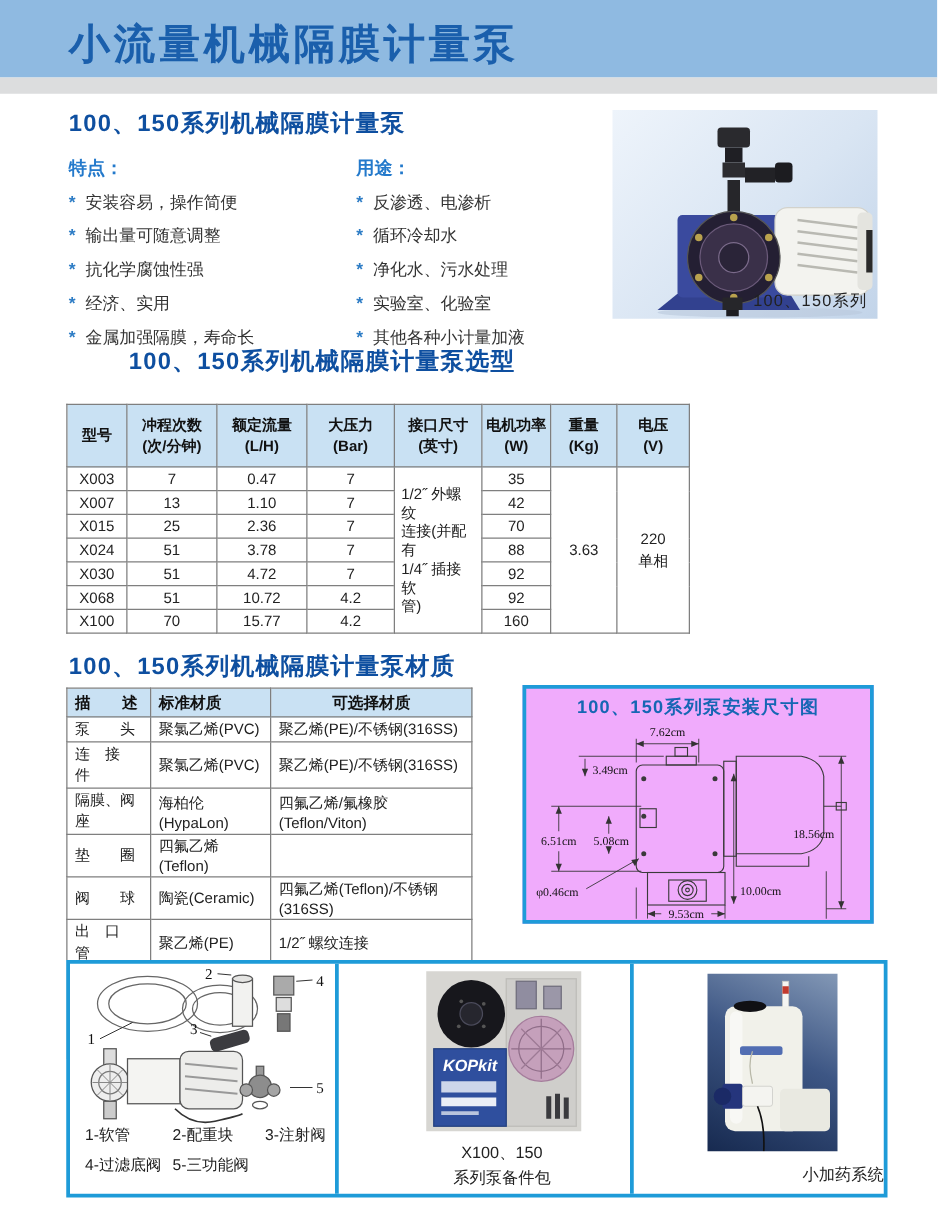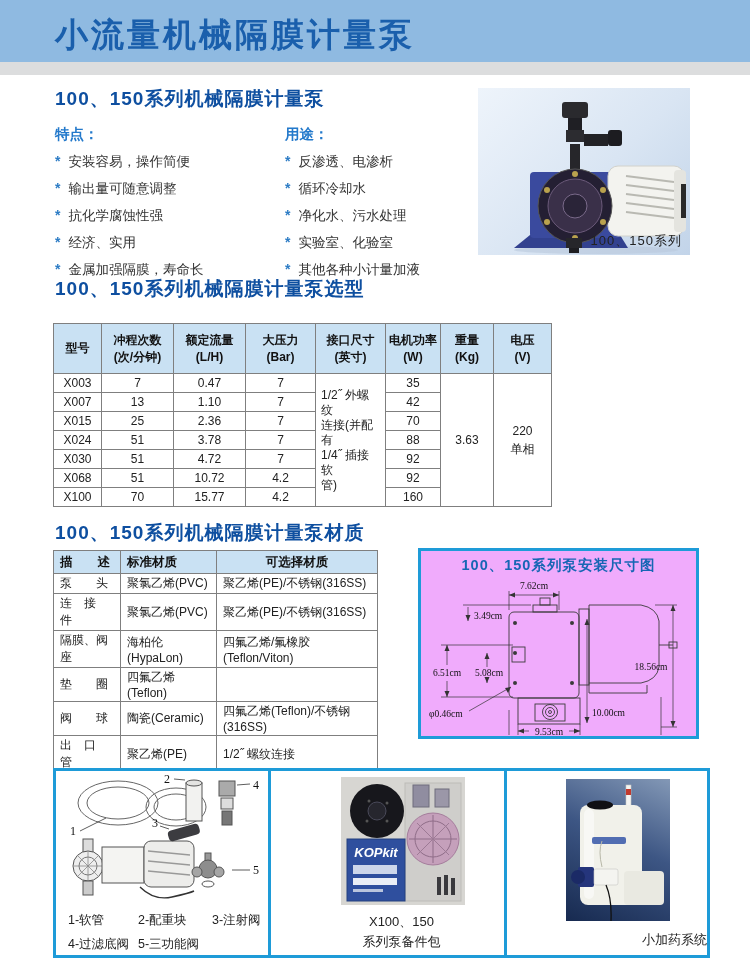--- a/index.html
+++ b/index.html
@@ -12,30 +12,30 @@
   .page{position:relative;width:750px;height:965px;background:#fff;overflow:hidden;
         font-family:"Liberation Sans","DejaVu Sans",sans-serif;color:#222;}
 
   .band{position:absolute;left:0;top:0;width:750px;height:62px;background:var(--header-band);}
   .band .title{position:absolute;left:55px;top:13px;font-size:33px;font-weight:bold;
         color:var(--title-text);letter-spacing:3px;white-space:nowrap;}
   .strip{position:absolute;left:0;top:62px;width:750px;height:13px;background:var(--strip);}
 
   .h2{position:absolute;left:55px;font-size:19px;font-weight:bold;color:var(--heading);
       letter-spacing:1px;white-space:nowrap;}
-  #h-intro{top:86px;} #h-select{top:276px;} #h-material{top:520px;}
+  #h-intro{top:86px;} #h-select{top:276px;margin-left:48px;} #h-material{top:520px;}
 
   .col{position:absolute;top:125px;}
   #features{left:55px;width:225px;} #uses{left:285px;width:205px;}
   .col-label{color:var(--label-blue);font-weight:bold;font-size:14.5px;margin-bottom:4px;}
   ul.bullets{list-style:none;margin:0;padding:0;}
   ul.bullets li{font-size:13.5px;color:#333;line-height:27px;display:flex;align-items:baseline;}
   ul.bullets .star{color:#2d7cc5;font-weight:bold;margin-right:8px;font-size:14px;}
 
-  .photo1{position:absolute;left:478px;top:88px;width:212px;height:167px;
+  .photo1{position:absolute;left:490px;top:88px;width:212px;height:167px;
           background:linear-gradient(135deg,#eef4fb 0%,#d9e5f3 55%,#c2d4e9 100%);}
   .photo1 .cap{position:absolute;right:8px;bottom:5px;font-size:13px;color:#222;letter-spacing:1px;}
 
   table{border-collapse:collapse;background:#fff;}
   th,td{border:1px solid var(--table-border);}
   #table1{position:absolute;left:53px;top:323px;}
   #table1 th{background:var(--table-header-bg);font-size:12px;color:#111;height:50px;
              padding:2px 1px;font-weight:bold;line-height:17px;}
   #table1 td{font-size:12px;color:#222;text-align:center;height:19px;padding:0 2px;}
   #table1 td.iface{text-align:left;white-space:pre-line;line-height:15px;padding:2px 5px;}
@@ -53,21 +53,21 @@
   .dimbox .dtitle{text-align:center;color:#1666b4;font-weight:bold;font-size:14.5px;
                   margin-top:5px;letter-spacing:1px;}
   .dimbox svg{position:absolute;left:0;top:24px;}
 
   .bottombox{position:absolute;left:53px;top:768px;width:657px;height:190px;
              border:3px solid var(--box-border);background:#fff;display:flex;}
   .bpanel{position:relative;height:100%;}
   #p1{width:215px;border-right:3px solid var(--box-border);}
   #p2{width:208px;border-right:3px solid var(--box-border);margin-left:28px;}
   #p3{flex:1;}
-  .caps{position:absolute;left:12px;top:141px;width:195px;display:grid;
+  .caps{position:absolute;left:12px;top:129px;width:195px;display:grid;
         grid-template-columns:70px 74px auto;row-gap:7px;font-size:12.5px;color:#222;}
   .photo2{position:absolute;left:42px;top:6px;width:124px;height:128px;background:#d7d6d2;}
   .p2cap{position:absolute;left:0;width:100%;text-align:center;font-size:13px;color:#222;}
   #p2cap1{top:142px;} #p2cap2{top:162px;}
   .photo3{position:absolute;left:59px;top:8px;width:104px;height:142px;
           background:linear-gradient(205deg,#8398b6 0%,#3d5684 45%,#172a50 100%);}
   .p3cap{position:absolute;left:0;top:160px;width:100%;text-align:right;font-size:13px;color:#222;}
 
   .dimtext{font-family:"Liberation Serif","DejaVu Serif",serif;font-size:9.5px;fill:#111;}
   .callout{font-family:"Liberation Serif","DejaVu Serif",serif;font-size:12px;fill:#111;}

